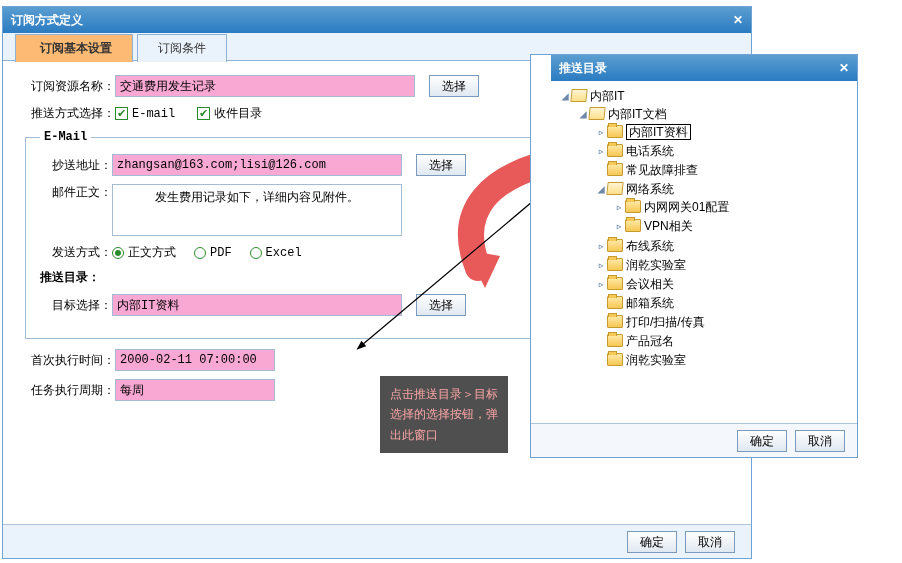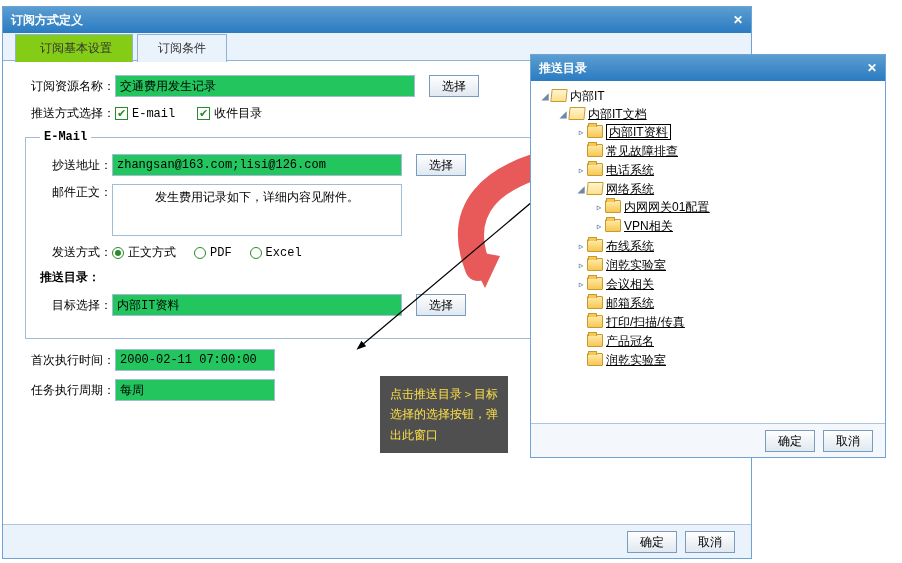--- a/index.html
+++ b/index.html
@@ -5,59 +5,59 @@
   * { box-sizing: border-box; font-family: "SimSun", "宋体", sans-serif; font-size: 12px; }
   body { margin: 0; background: #fff; width: 902px; height: 563px; position: relative; overflow: hidden; }
 
   .dialog { position: absolute; border: 1px solid #6fa3d6; background: #fff; }
   .main-dialog { left: 2px; top: 6px; width: 750px; height: 553px; }
   .titlebar { background: linear-gradient(#5b9ed1,#2a7bc1); color: #fff; height: 26px; line-height: 26px; padding: 0 8px; display: flex; justify-content: space-between; align-items: center; font-weight: bold; }
   .titlebar .x { cursor: pointer; font-family: Arial; }
 
   .tabs { border-bottom: 1px solid #8fb3d6; height: 28px; display: flex; padding-left: 12px; background:#eaf2fb; }
   .tab { padding: 5px 20px 0; height: 28px; border: 1px solid #8fb3d6; border-bottom: none; margin-right: 4px; background:#eaf2fb; position:relative; top:1px; color:#333; cursor:pointer;}
-  .tab.active { background:#84cc16; font-weight:normal; z-index:2;padding-left:24px;}
+  .tab.active { background:#fdba74; font-weight:bold; z-index:2;padding-left:24px;}
   
   .form-body { padding: 14px 22px; position:relative; }
   .row { display:flex; align-items:center; margin-bottom:8px; }
   .lbl { width: 90px; text-align: right; }
-  input[type=text] { border:1px solid #a3bcd6; height:22px; padding:2px 4px; background:#22c55e; font-family:"Courier New", monospace; font-size:12px;}
+  input[type=text] { border:1px solid #a3bcd6; height:22px; padding:2px 4px; background:#f9a8d4; font-family:"Courier New", monospace; font-size:12px;}
   textarea.tbox { border:1px solid #a3bcd6; padding:4px; font-family:"SimSun"; resize:none; }
   .btn { background:linear-gradient(#fefefe,#e0e8f0); border:1px solid #7a9bbd; padding:2px 12px; height:22px; cursor:pointer;text-align:right; }
 
   fieldset.section { border:1px solid #a3bcd6; padding:10px 14px 14px; margin:6px 0 10px; position:relative;}
   fieldset.section legend { padding:0 4px; font-weight:bold; font-family:"Courier New", monospace;}
   .section-title { font-weight:bold; margin:6px 0 8px; }
 
   .checkbox-wrap { display:inline-flex; align-items:center; margin-right:22px;}
   .chk { width:13px; height:13px; border:1px solid #2a8b2a; margin-right:4px; display:inline-flex; align-items:center; justify-content:center; color:#2a8b2a; font-size:11px;}
   .radio-wrap{display:inline-flex; align-items:center; margin-right:18px;}
   .rdio{width:12px;height:12px;border:1px solid #2a8b2a;border-radius:50%;margin-right:4px;display:inline-flex;align-items:center;justify-content:center;}
   .rdio.checked::after{content:"";width:6px;height:6px;background:#2a8b2a;border-radius:50%;}
 
   .footer-bar { position:absolute; bottom:0; left:0; right:0; height:34px; background:#eaf2fb; border-top:1px solid #b0c4de; display:flex; justify-content:flex-end; align-items:center; padding-right:16px; gap:8px;}
 
   
-  .tree-dialog { left:530px; top:54px; width:356px; height:404px; z-index:50; }
+  .tree-dialog { left:530px; top:54px; width:328px; height:404px; z-index:50;padding-left:20px; }
   .tree-body { padding:6px 8px; height: calc(100% - 26px - 34px); overflow:auto;}
   .tree-footer{ position:absolute; bottom:0; left:0; right:0; height:34px; border-top:1px solid #b0c4de; display:flex; justify-content:flex-end; align-items:center; padding-right:12px; gap:8px; background:#f4f8fc;}
 
   ul.tree, ul.tree ul { list-style:none; margin:0; padding:0;}
-  ul.tree ul { padding-left:18px;text-decoration:underline;}
+  ul.tree ul { padding-left:18px;}
   li.tnode { padding:1px 0; white-space:nowrap;}
   .tw { display:inline-block; width:12px; text-align:center; color:#6e88a5; font-family:monospace; cursor:pointer;}
   .fld { display:inline-block; width:16px; height:13px; margin:0 3px -2px 0; position:relative;}
   .fld.closed { background:linear-gradient(#ffe9a8,#f7c853); border:1px solid #c59b2f; border-radius:1px;}
   .fld.closed::before{content:"";position:absolute;top:-3px;left:0;width:7px;height:3px;background:#f7c853;border:1px solid #c59b2f;border-bottom:none;}
   .fld.open { background:linear-gradient(#fff4d3,#ffe08a); border:1px solid #c59b2f; border-radius:1px; transform:skewX(-6deg);}
   .tlabel { cursor:pointer;text-align:right; }
   .tlabel.selected { border:1px solid #000; padding:0 2px;}
 
   
-  .tooltip-box { position:absolute; left:380px; top:376px; width:128px; background:#4f4f4f; color:#fde047; padding:8px 10px; font-size:12px; line-height:1.7; z-index:40;}
+  .tooltip-box { position:absolute; left:380px; top:376px; width:128px; background:#4f4f4f; color:#fca5a5; padding:8px 10px; font-size:12px; line-height:1.7; z-index:40;}
   
   
   svg.overlay { position:absolute; left:0; top:0; width:902px; height:563px; pointer-events:none; z-index:45;}
 
   .mono { font-family:"Courier New", monospace;}
 </style>
 </head>
 <body>
 
 <div class="dialog main-dialog">
@@ -172,22 +172,22 @@
   </div>
   <div class="tree-body">
     <ul class="tree">
       <li class="tnode">
         <span class="tw">◢</span><span class="fld open"></span><span class="tlabel">内部IT</span>
         <ul>
           <li class="tnode">
             <span class="tw">◢</span><span class="fld open"></span><span class="tlabel">内部IT文档</span>
             <ul>
               <li class="tnode"><span class="tw">▹</span><span class="fld closed"></span><span class="tlabel selected">内部IT资料</span></li>
+              <li class="tnode"><span class="tw">▹</span><span class="fld closed"></span><span class="tlabel">电话系统</span></li>
               <li class="tnode"><span class="tw"></span><span class="fld closed"></span><span class="tlabel">常见故障排查</span></li>
-              <li class="tnode"><span class="tw">▹</span><span class="fld closed"></span><span class="tlabel">电话系统</span></li>
               <li class="tnode"><span class="tw">◢</span><span class="fld open"></span><span class="tlabel">网络系统</span>
                 <ul>
                   <li class="tnode"><span class="tw">▹</span><span class="fld closed"></span><span class="tlabel">内网网关01配置</span></li>
                   <li class="tnode"><span class="tw">▹</span><span class="fld closed"></span><span class="tlabel">VPN相关</span></li>
                 </ul>
               </li>
               <li class="tnode"><span class="tw">▹</span><span class="fld closed"></span><span class="tlabel">布线系统</span></li>
               <li class="tnode"><span class="tw">▹</span><span class="fld closed"></span><span class="tlabel">润乾实验室</span></li>
               <li class="tnode"><span class="tw">▹</span><span class="fld closed"></span><span class="tlabel">会议相关</span></li>
               <li class="tnode"><span class="tw"></span><span class="fld closed"></span><span class="tlabel">邮箱系统</span></li>

